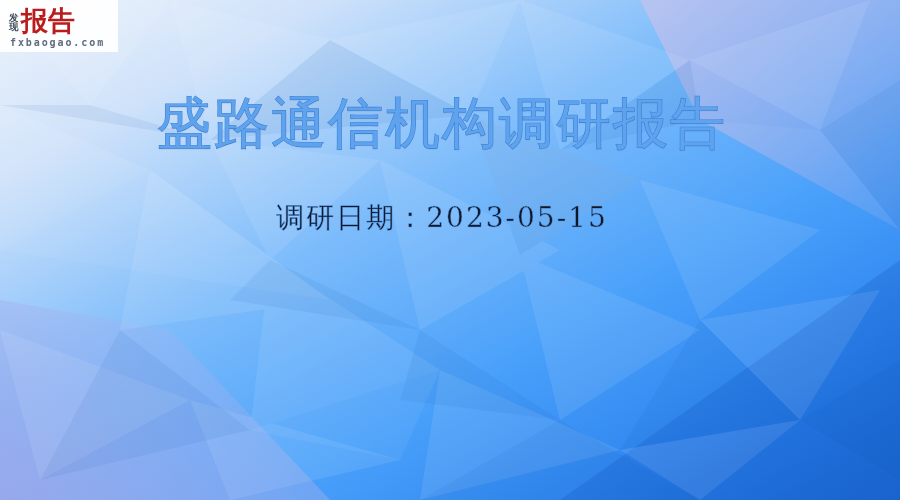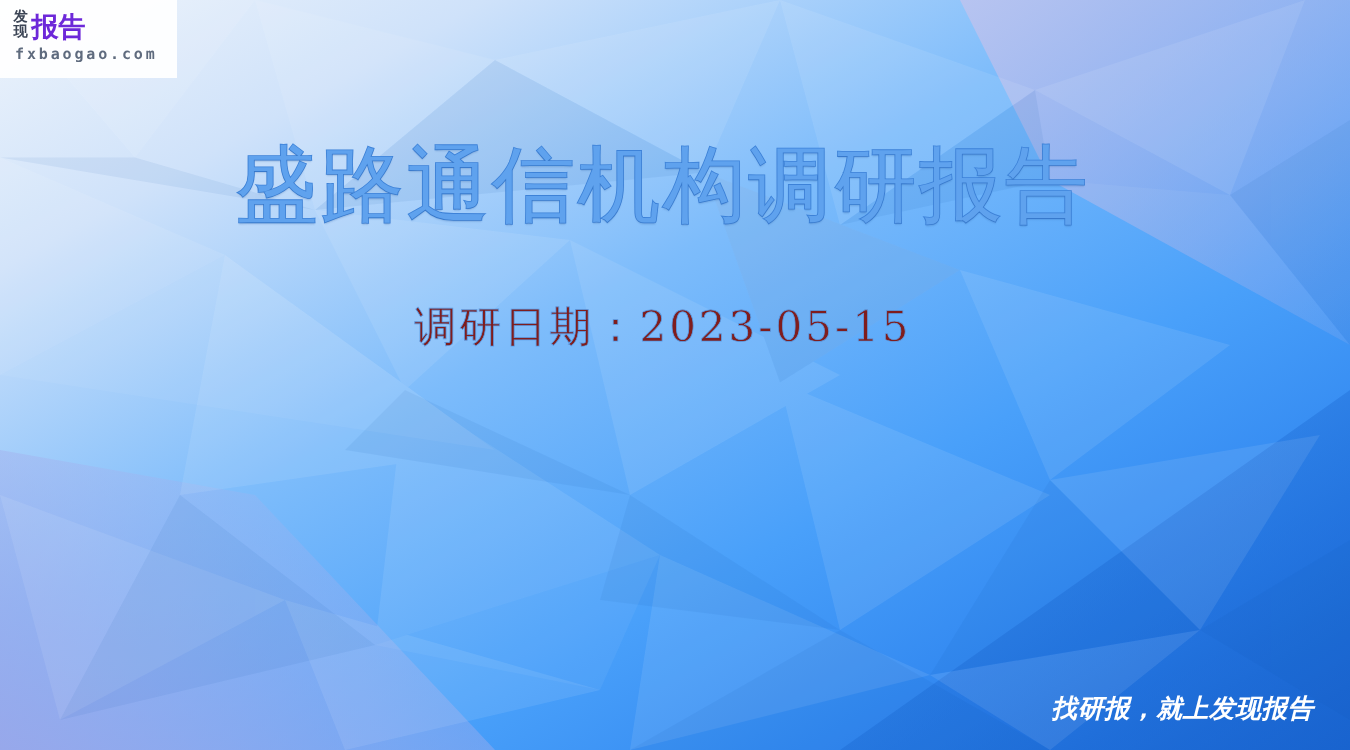--- a/index.html
+++ b/index.html
@@ -58,23 +58,23 @@
   }
   .logo-stack span {
     font-family: "DejaVu Sans", sans-serif;
     font-size: 9.5px;
     font-weight: 700;
     color: #3c4555;
     letter-spacing: -0.5px;
   }
   .logo-main {
     font-family: "DejaVu Sans", sans-serif;
-    font-size: 18px;
-    font-weight: 700;
-    color: #6d28d9;
+    font-size: 27px;
+    font-weight: 700;
+    color: #b91c1c;
     letter-spacing: 0px;
     line-height: 1;
   }
   .logo-url {
     font-family: "DejaVu Sans Mono", monospace;
     font-size: 10px;
     font-weight: 700;
     color: #5f6b7e;
     letter-spacing: 1.9px;
     margin-top: 3px;
@@ -104,21 +104,21 @@
     text-align: center;
     -webkit-text-stroke: 1.1px #3d82d8;
     paint-order: stroke fill;
     text-shadow: 0 1px 1px rgba(40,90,160,0.22);
   }
   #sub-title {
     margin-top: 44px;
     font-family: "DejaVu Serif", "Liberation Serif", serif;
     font-size: 28px;
     font-weight: 400;
-    color: #7f1d1d;
+    color: #0f172a;
     letter-spacing: 2px;
     -webkit-text-stroke: 0.5px #5b9de6;
   }
 
   
   #watermark {
     position: absolute;
     right: 24px;
     bottom: 16px;
     font-family: "DejaVu Sans", sans-serif;
@@ -217,15 +217,14 @@
       </div>
       <div class="logo-url">fxbaogao.com</div>
     </div>
   </div>
 
   <div id="title-block">
     <div id="main-title">盛路通信机构调研报告</div>
     <div id="sub-title">调研日期：2023-05-15</div>
   </div>
 
-  <div id="watermark">找研报，就上发现报告</div>
 
 </div>
 
 </body></html>

